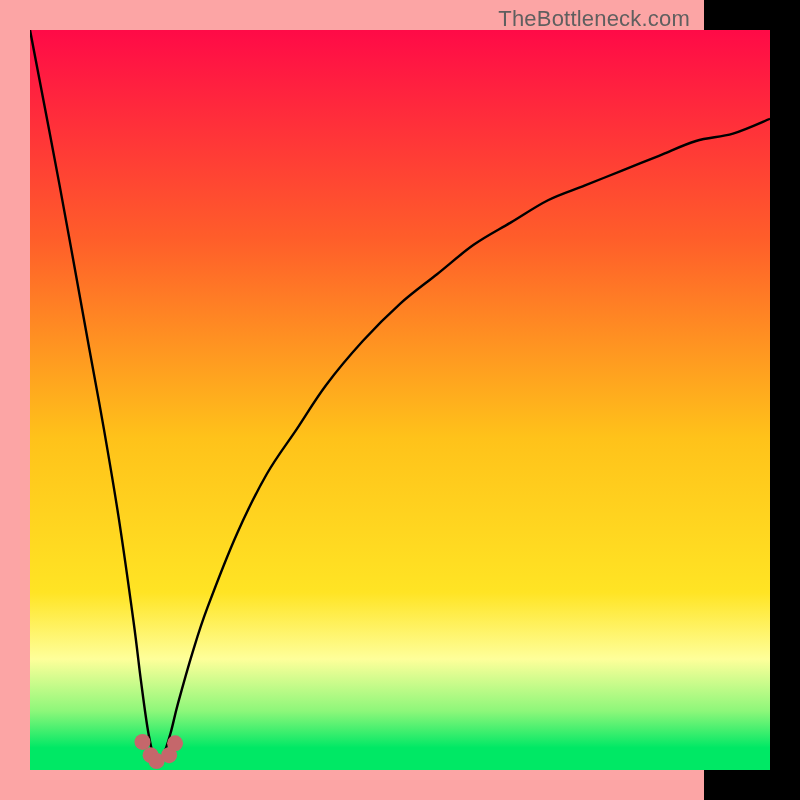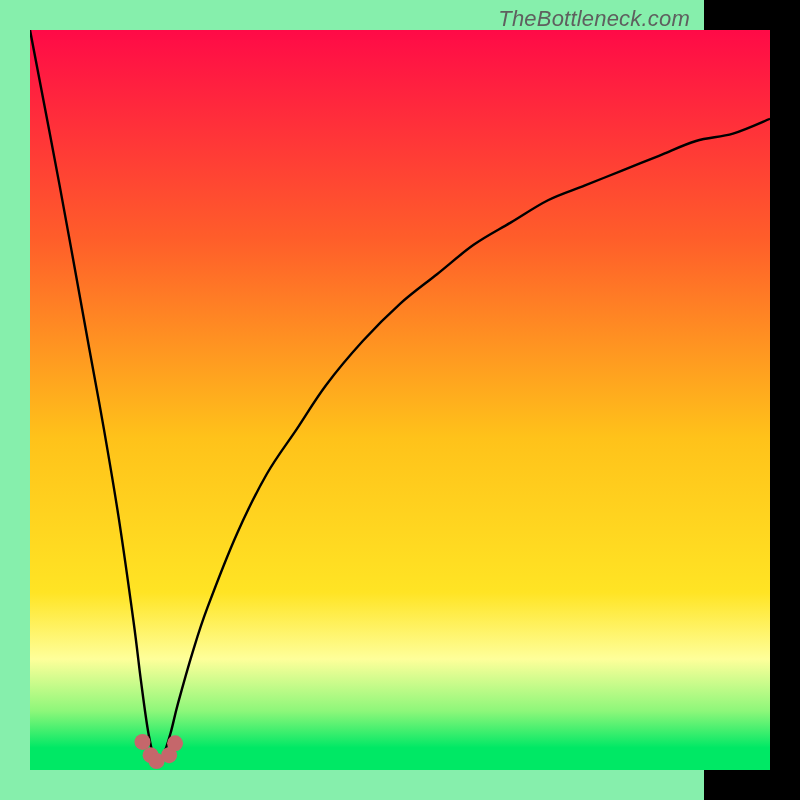--- a/index.html
+++ b/index.html
@@ -10,22 +10,21 @@
     overflow: hidden;
     background: #000;
     font-family: Arial, Helvetica, sans-serif;
   }
   .frame {
     position: absolute;
     left: 0;
     top: 0;
     width: 704px;
     height: 800px;
-    background: #86efac;
-    font-style: italic;
+    background: #fca5a5;
   }
   .plot {
     position: absolute;
     left: 30px;
     top: 30px;
     width: 740px;
     height: 740px;
     overflow: hidden;
   }
   .gradient {

